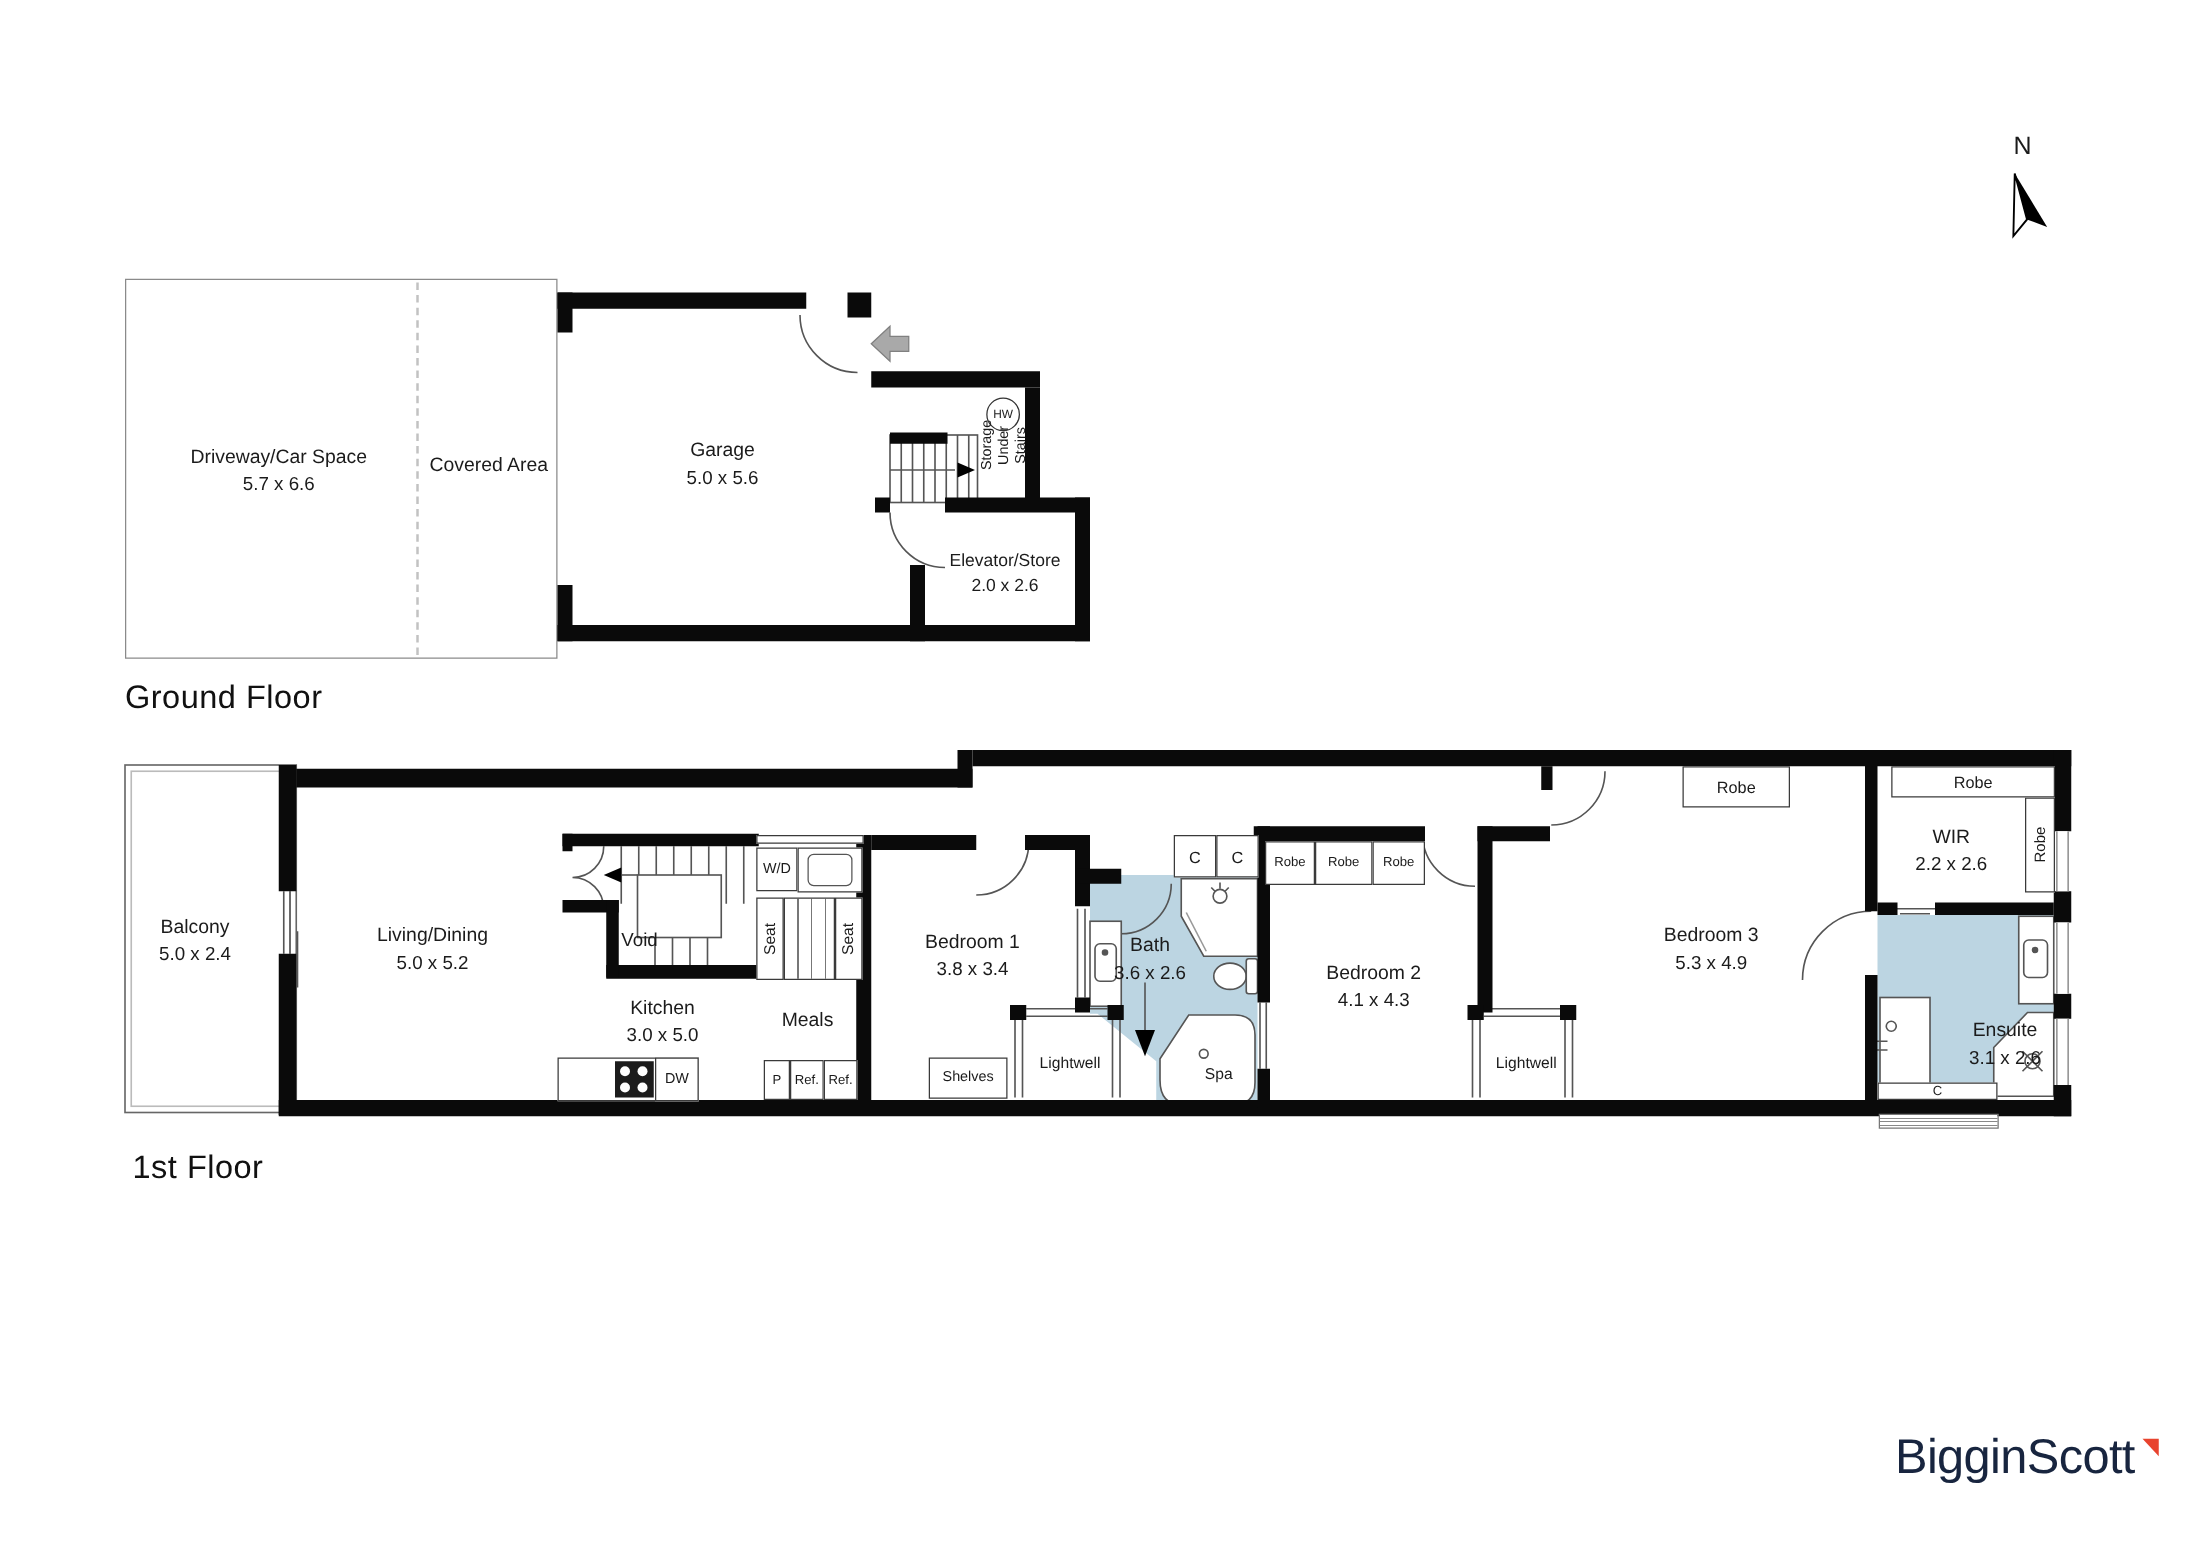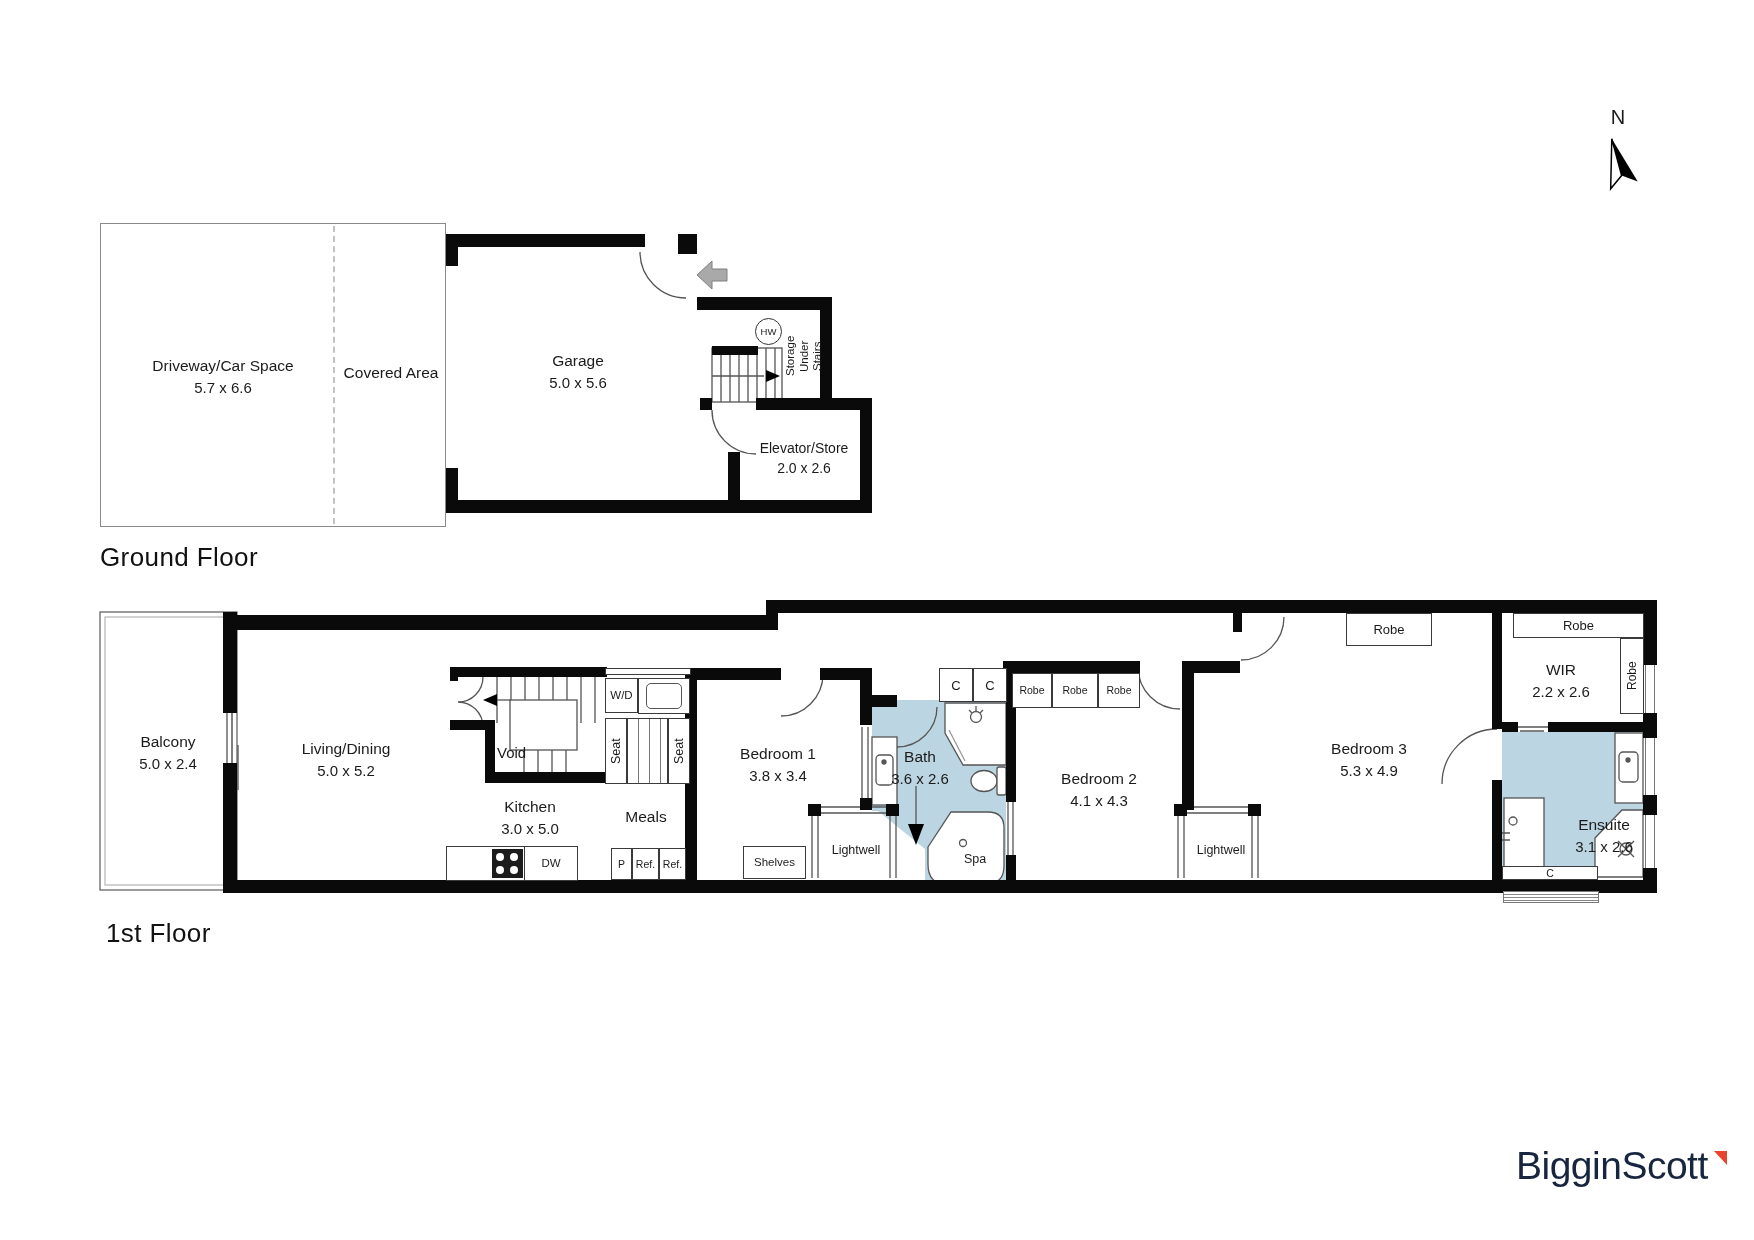--- a/index.html
+++ b/index.html
@@ -190,21 +190,21 @@
       <span>Seat</span>
     </div>
 
   <div class="box" style="left:446px;top:846px;width:113px;height:35px;"></div>
   <div class="stove" style="left:492px;top:849px;width:31px;height:29px;">
     <i style="left:4px;top:4px;"></i>
       <i style="left:18px;top:4px;"></i>
       <i style="left:4px;top:17px;"></i>
       <i style="left:18px;top:17px;"></i>
   </div>
-  <div class="box" style="left:524px;top:846px;width:54px;height:35px;">
+  <div class="box" style="left:524px;top:846px;width:35px;height:35px;">
       <span>DW</span>
     </div>
   <div class="box" style="left:611px;top:848px;width:21px;height:32px;font-size:10.5px;">
       <span>P</span>
     </div>
   <div class="box" style="left:632px;top:848px;width:27px;height:32px;font-size:10.5px;">
       <span>Ref.</span>
     </div>
   <div class="box" style="left:659px;top:848px;width:27px;height:32px;font-size:10.5px;">
       <span>Ref.</span>
@@ -252,34 +252,34 @@
     <div>Driveway/Car Space</div>
     <div class="dims">5.7 x 6.6</div>
   </div>
   <div class="rlabel" style="left:391px;top:362px;">
     <div>Covered Area</div>
   </div>
   <div class="rlabel" style="left:578px;top:350px;">
     <div>Garage</div>
     <div class="dims">5.0 x 5.6</div>
   </div>
-  <div class="hw" style="left:755px;top:318px;">
+  <div class="hw" style="left:789px;top:318px;">
       <span>HW</span>
     </div>
   <div class="slabel vtext" style="left:784px;top:300px;height:112px;font-size:11.5px;line-height:13.5px;text-align:center;">
     <span>Storage</span><br>
     <span>Under</span><br>
     <span>Stairs</span>
   </div>
   <div class="rlabel" style="left:804px;top:438px;font-size:14px;line-height:20px;">
     <div>Elevator/Store</div>
     <div class="dims" style="font-size:14px;">2.0 x 2.6</div>
   </div>
 
-  <div class="rlabel" style="left:168px;top:731px;text-align:center;">
+  <div class="rlabel" style="left:156px;top:731px;text-align:center;">
     <div>Balcony</div>
     <div class="dims">5.0 x 2.4</div>
   </div>
   <div class="rlabel" style="left:346px;top:738px;">
     <div>Living/Dining</div>
     <div class="dims">5.0 x 5.2</div>
   </div>
   <div class="slabel" style="left:497px;top:744px;font-size:15px;z-index:5;">Void</div>
   <div class="rlabel" style="left:530px;top:796px;">
     <div>Kitchen</div>

